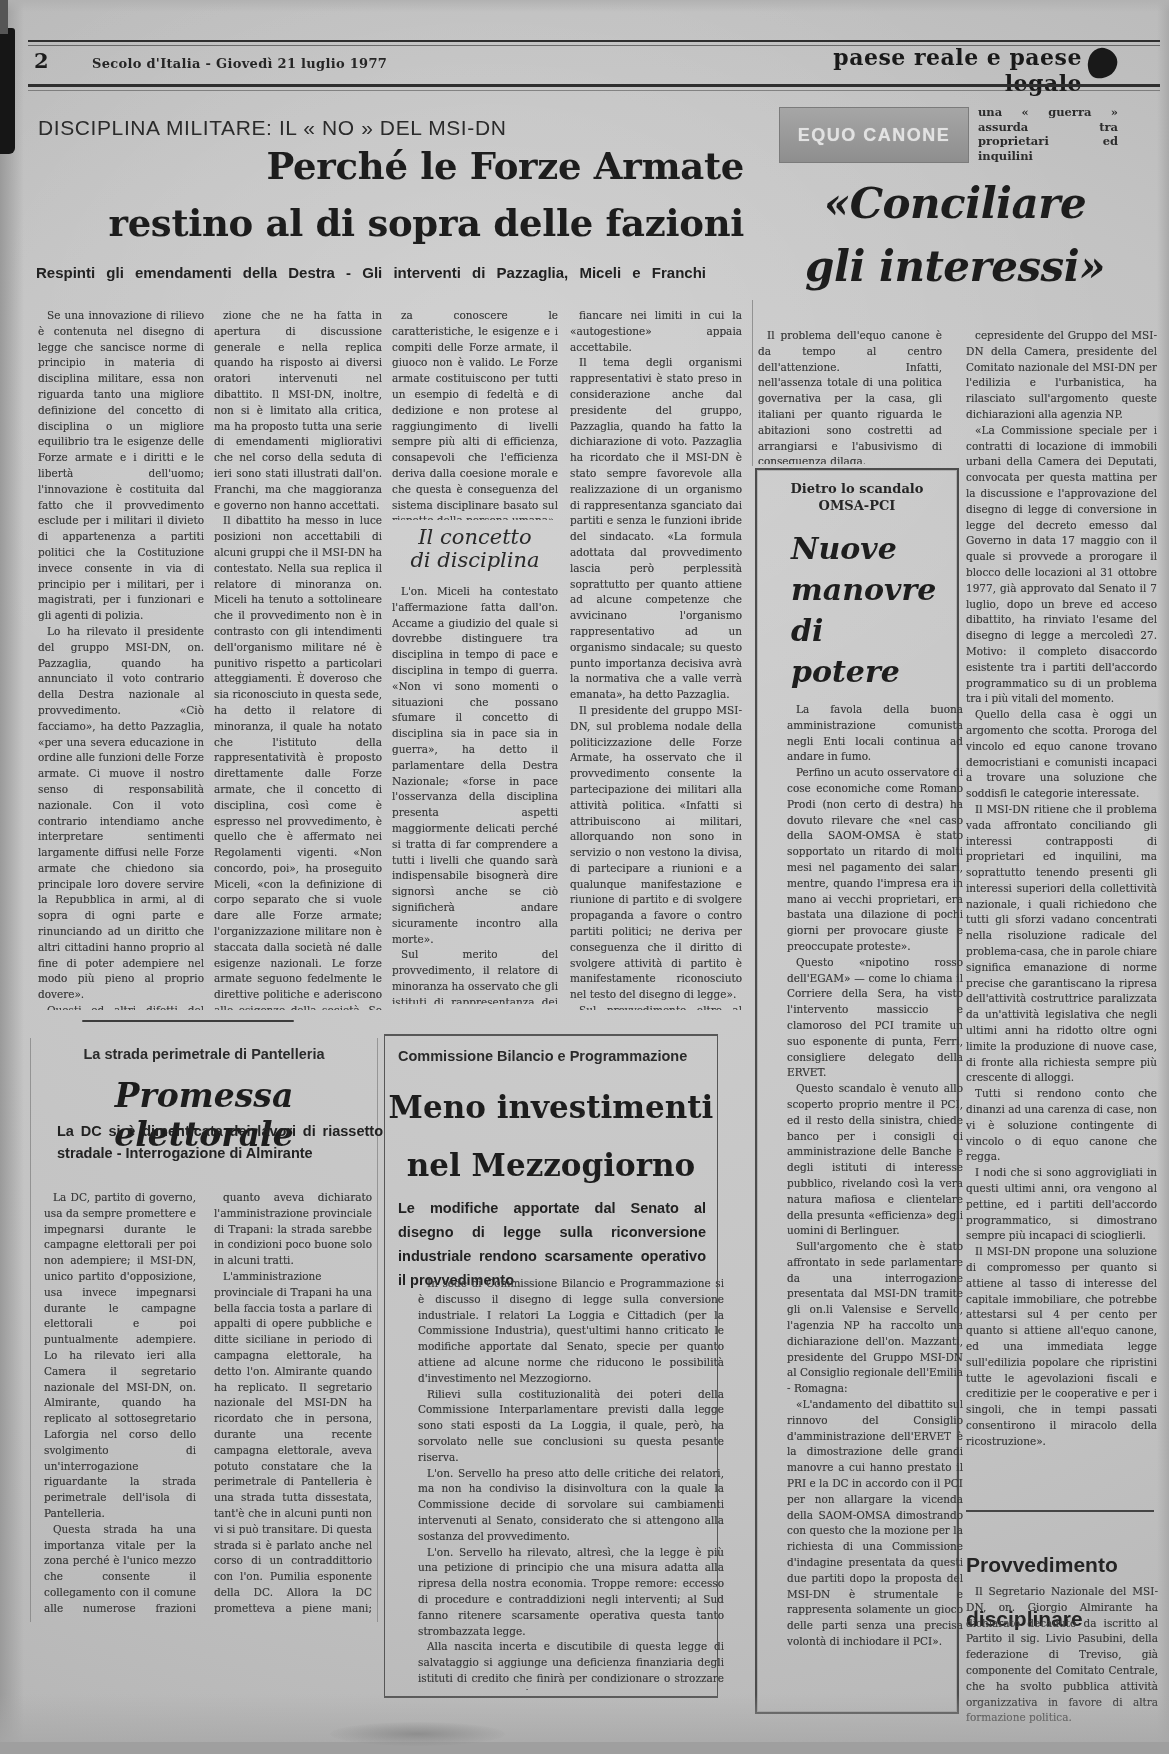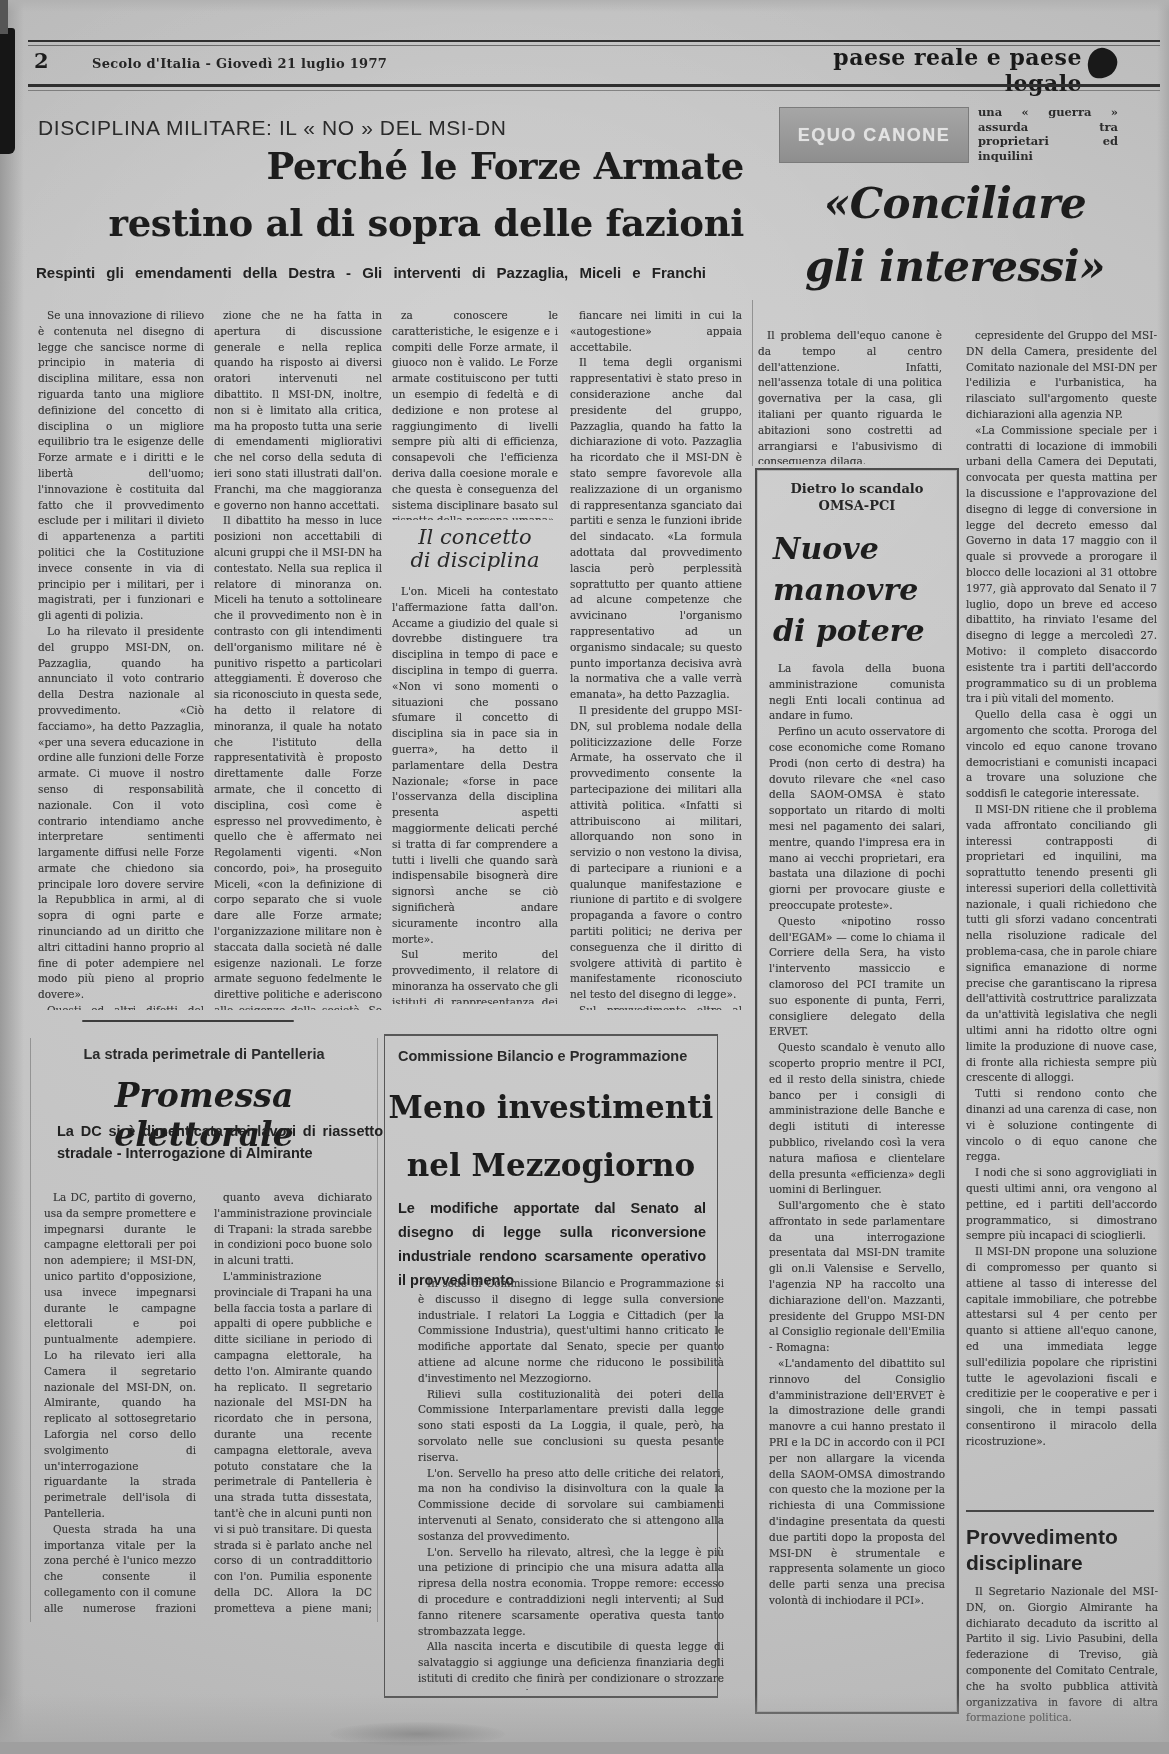--- a/index.html
+++ b/index.html
@@ -57,21 +57,21 @@
   
   .equo-box{left:779px;top:107px;width:188px;height:54px;background:linear-gradient(#a6a6a6,#8e8e8e);border:1px solid #7b7b7b;
     font-family:"Liberation Sans","DejaVu Sans",sans-serif;font-weight:bold;font-size:18px;letter-spacing:1.5px;color:#e2e2e2;
     text-align:center;line-height:54px;text-shadow:0 0 1px rgba(240,240,240,.6);}
   .equo-note{left:978px;top:105px;width:140px;height:58px;font-size:11.5px;line-height:14.5px;font-weight:bold;color:#2d2d2d;text-align:justify;overflow:hidden;}
   .conciliare{left:780px;top:172px;width:350px;text-align:center;font-style:italic;font-size:42px;line-height:63px;letter-spacing:-.5px;}
   .equo-c1{left:758px;top:328px;width:184px;height:136px;}
   .equo-c2{left:966px;top:328px;width:191px;height:1176px;}
 
   
-  .omsa-box{left:755px;top:468px;width:204px;height:1246px;border:2px solid #4c4c4c;box-shadow:inset 0 0 0 1px rgba(120,120,120,.35);box-sizing:border-box;padding:10px 12px;}
+  .omsa-box{left:755px;top:468px;width:204px;height:1246px;border:2px solid #4c4c4c;box-shadow:inset 0 0 0 1px rgba(120,120,120,.35);box-sizing:border-box;padding:10px 30px;}
   .omsa-kicker{text-align:center;font-weight:bold;font-size:13px;line-height:17px;color:#262626;}
   .omsa-kicker span{display:block;}
   .omsa-headline{margin:14px 0 10px 4px;font-style:italic;font-weight:bold;font-size:30px;line-height:41px;color:#1e1e1e;}
   .omsa-headline span{display:block;}
   .omsa-body{width:176px;height:980px;}
 
   
   .pant-rule{left:82px;top:1020px;width:212px;height:2px;background:#3c3c3c;border-radius:2px;}
   .pant-vl{left:30px;top:1038px;width:1px;height:584px;opacity:.55;}
   .pant-vr{left:377px;top:1038px;width:1px;height:584px;opacity:.55;}
@@ -84,21 +84,21 @@
   
   .mezzo-box{left:384px;top:1034px;width:334px;height:664px;border:1px solid #575757;border-top-width:2px;border-bottom-width:2px;box-sizing:border-box;}
   .mezzo-kicker{left:398px;top:1048px;width:306px;font-weight:bold;font-size:14.5px;}
   .mezzo-headline{left:384px;top:1078px;width:334px;text-align:center;font-size:31px;line-height:58px;}
   .mezzo-deck{left:398px;top:1196px;width:308px;font-size:14.5px;line-height:24px;text-align:justify;}
   .mezzo-body{left:398px;top:1276px;width:306px;height:414px;margin-left:20px;}
 
   
   .prov-rule{left:966px;top:1510px;width:188px;height:2px;background:#454545;}
   .prov-headline{left:966px;top:1524px;width:200px;font-family:"Liberation Sans","DejaVu Sans",sans-serif;font-weight:bold;font-size:21px;line-height:26px;color:#242424;}
-  .prov-headline span{display:block;}
+  .prov-headline span{display:block;margin-top:28px;}
   .prov-body{left:966px;top:1584px;width:192px;height:156px;}
 </style>
 </head>
 <body>
 
 <div class="page">
 
   <div class="abs edge-left"></div>
   <div class="abs edge-right"></div>
   <div class="abs edge-top"></div>

